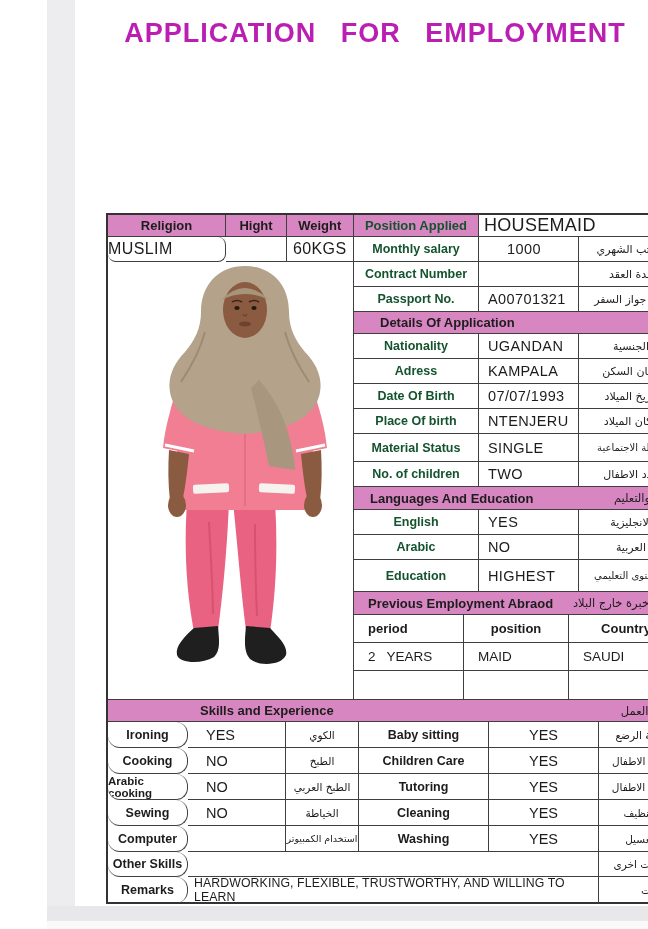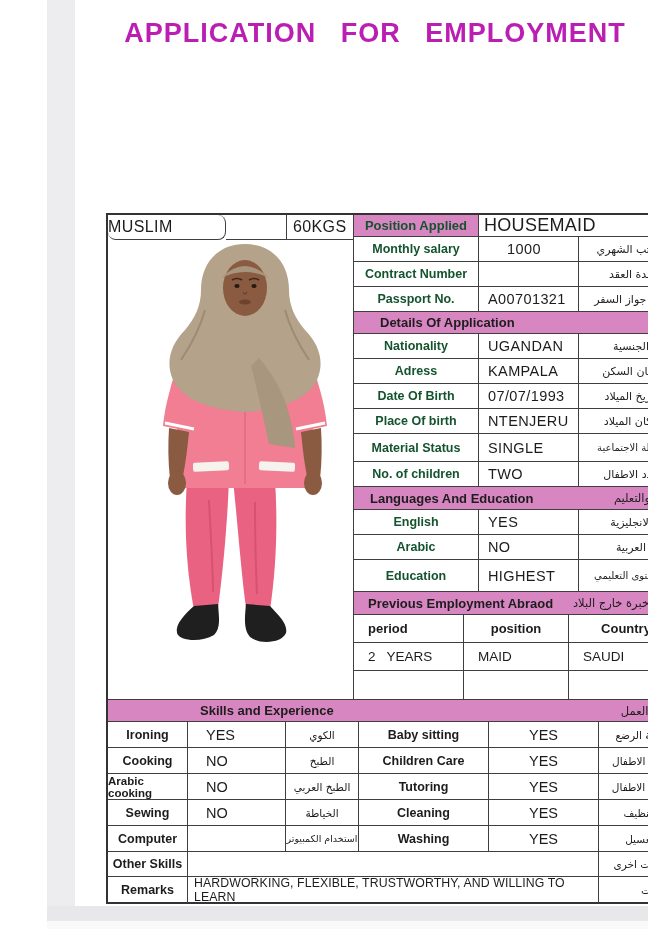--- a/index.html
+++ b/index.html
@@ -68,21 +68,21 @@
   .erow .c{padding-left:14px;white-space:pre;}
   .erow .cc{justify-content:center;padding-left:0;}
   .ehdr .c{font-weight:600;font-size:13px;}
 
   
   .bar-skills{height:22px;}
   .bar-skills .en{margin-left:92px;}
   .bar-skills .ar{margin-left:auto;padding-right:8px;font-weight:normal;font-size:11.5px;direction:rtl;
       font-family:"DejaVu Sans",sans-serif;}
   .srow{height:26px;}
-  .sl{width:80px;justify-content:center;font-size:12.5px;font-weight:600;}
+  .sl{width:80px;justify-content:center;font-size:12.5px;font-weight:600;border-radius:12px;}
   .sv{width:98px;padding-left:18px;font-size:14.5px;}
   .sa{width:73px;justify-content:center;direction:rtl;font-size:10.5px;font-family:"DejaVu Sans",sans-serif;}
   .sl2{width:130px;justify-content:center;font-size:12.5px;font-weight:600;}
   .sv2{width:110px;justify-content:center;font-size:14.5px;}
   .sa2{width:84px;justify-content:center;direction:rtl;font-size:10.5px;font-family:"DejaVu Sans",sans-serif;}
   .orow{height:25px;}
   .ow{width:411px;}
   .oa{width:84px;justify-content:center;direction:rtl;font-size:10.5px;font-family:"DejaVu Sans",sans-serif;}
   .rrow{height:26px;}
   .rrow .c{border-bottom:none;}
@@ -96,20 +96,25 @@
 
 <div id="page">
   <div class="left-strip"></div>
 
   <div class="title">APPLICATION  FOR  EMPLOYMENT</div>
 
 
   <div class="form-table">
 
     <div class="left-region">
+      <div class="row lhdr">
+        <div class="c pink lw1">Religion</div>
+        <div class="c pink lw2">Hight</div>
+        <div class="c pink lw3">Weight</div>
+      </div>
       <div class="row lval">
         <div class="c lw1">MUSLIM</div>
         <div class="c lw2"></div>
         <div class="c lw3">60KGS</div>
       </div>
       <div class="photo-cell no-bb">
 
         <svg width="244" height="437" viewBox="0 0 244 437">
 
           <path d="M78 240 L120 240 C118 288 114 330 109 368 L85 370 C77 328 75 284 78 240 Z" fill="#ea6282"></path>

